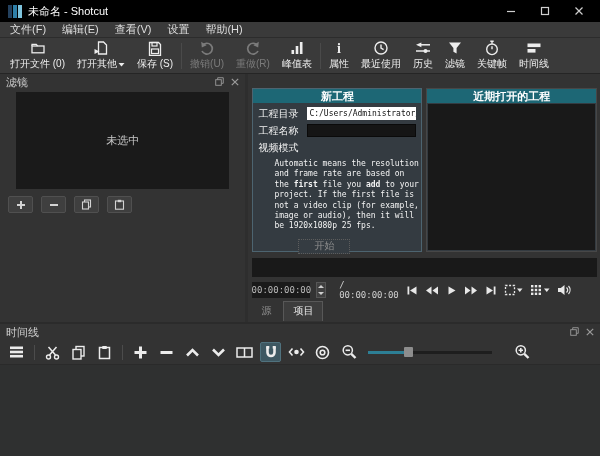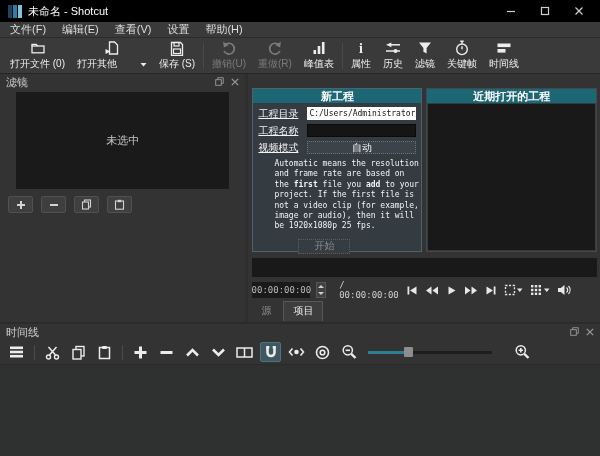--- a/index.html
+++ b/index.html
@@ -38,21 +38,21 @@
   .filters-actions { display:flex; gap:8px; margin:7px 0 0 8px; }
   .fa-btn { width:25px; height:17px; background:#3f3f3f; border:1px solid #505050; border-radius:2px; display:flex; align-items:center; justify-content:center; color:#d3d3d3; }
 
   .right-area { flex:1; display:flex; flex-direction:column; padding:14px 3px 0 4px; }
   .projects-row { display:flex; gap:4px; height:164px; flex:none; }
 
   .new-project { width:170px; background:#343b41; border:1px solid #4d6470; display:flex; flex-direction:column; }
   .np-header, .recent-header { height:14px; background:#1d6775; color:#ffffff; font-weight:bold; font-size:11px; display:flex; align-items:center; justify-content:center; flex:none; }
   .np-body { padding:4px 5px 2px 5px; display:flex; flex-direction:column; gap:4px; flex:1; }
   .np-row { display:flex; align-items:center; gap:5px; height:13px; flex:none; }
-  .np-label { font-size:10px; color:#f2f2f2; white-space:nowrap; width:44px;text-decoration:underline; }
+  .np-label { font-size:10px; color:#f2f2f2; white-space:nowrap; width:44px; }
   .np-input-light { flex:1; height:13px; background:#ffffff; color:#101010; font-size:8px; font-family:"DejaVu Sans Mono",monospace; display:flex; align-items:center; padding:0 2px; overflow:hidden; white-space:nowrap; }
   .np-input-dark { flex:1; height:13px; background:#151515; border:1px solid #0a0a0a; }
   .np-select { flex:1; height:13px; background:#3c444b; border:1px dotted #707070; color:#f5f5f5; font-size:10px; display:flex; align-items:center; justify-content:center; }
   .np-desc { margin:1px 0 0 16px; width:146px; font-family:"DejaVu Sans Mono",monospace; font-size:8px; line-height:10.4px; color:#f4f4f4; }
   .np-start { margin:3px 0 2px 40px; width:52px; height:15px; background:#353c42; border:1px dotted #5d5d5d; color:#8f8f8f; font-size:10px; display:flex; align-items:center; justify-content:center; }
 
   .recent { flex:1; display:flex; flex-direction:column; border:1px solid #474747; background:#343b41; }
   .recent-list { flex:1; background:#191919; margin:1px; }
 
   .seekbar { margin-top:6px; height:19px; background:#191919; flex:none; }
@@ -131,21 +131,21 @@
       </span>
     <span class="tb-label">打开文件 (0)</span>
   </div>
   <div class="tb-item">
     <span>
         <svg width="16" height="16" viewBox="0 0 16 16">
           <path d="M5.5 2h5l3 3v9h-8z" fill="none" stroke="currentColor" stroke-width="1.3"></path>
           <polygon points="1.5,9 6.5,11.5 1.5,14" fill="currentColor"></polygon>
         </svg>
       </span>
-    <span style="display:flex;align-items:center;gap:22px;">
+    <span style="display:flex;align-items:center;">
       <span class="tb-label">打开其他</span>
       <span class="tb-caret">
           <svg width="7" height="5" viewBox="0 0 7 5">
             <polygon points="0.5,1 6.5,1 3.5,4.5" fill="currentColor"></polygon>
           </svg>
         </span>
     </span>
   </div>
   <div class="tb-item">
     <span>
@@ -187,20 +187,29 @@
     <span class="tb-label">峰值表</span>
   </div>
   <div class="tb-sep"></div>
   <div class="tb-item">
     <span>
         <svg width="16" height="16" viewBox="0 0 16 16">
           <text x="8" y="13" text-anchor="middle" font-family="Liberation Serif, serif" font-size="14" font-weight="bold" fill="currentColor">i</text>
         </svg>
       </span>
     <span class="tb-label">属性</span>
+  </div>
+  <div class="tb-item">
+    <span>
+        <svg width="16" height="16" viewBox="0 0 16 16">
+          <circle cx="8" cy="8" r="6" fill="none" stroke="currentColor" stroke-width="1.4"></circle>
+          <path d="M8 4.5V8l2.6 1.6" fill="none" stroke="currentColor" stroke-width="1.4"></path>
+        </svg>
+      </span>
+    <span class="tb-label">最近使用</span>
   </div>
   <div class="tb-item">
     <span>
         <svg width="16" height="16" viewBox="0 0 16 16">
           <path d="M6 4.8h9" stroke="currentColor" stroke-width="1.5"></path>
           <polygon points="1,4.8 6.4,2.4 6.4,7.2" fill="currentColor"></polygon>
           <path d="M1 11h14" stroke="currentColor" stroke-width="1.5"></path>
           <circle cx="10.5" cy="11" r="2" fill="currentColor"></circle>
         </svg>
       </span>
@@ -288,21 +297,20 @@
           <div class="np-row">
             <span class="np-label">工程目录</span>
             <span class="np-input-light">C:/Users/Administrator/Videos</span>
           </div>
           <div class="np-row">
             <span class="np-label">工程名称</span>
             <span class="np-input-dark"></span>
           </div>
           <div class="np-row">
             <span class="np-label">视频模式</span>
-            <span class="np-select">自动</span>
           </div>
           <div class="np-desc"><span>Automatic means the resolution and frame rate are based on the </span><span style="font-weight: bold;">first</span><span> file you </span><span style="font-weight: bold;">add</span><span> to your project. If the first file is not a video clip (for example, image or audio), then it will be 1920x1080p 25 fps.</span></div>
           <div class="np-start">开始</div>
         </div>
       </div>
 
       <div class="recent">
         <div class="recent-header">近期打开的工程</div>
         <div class="recent-list"></div>
       </div>

